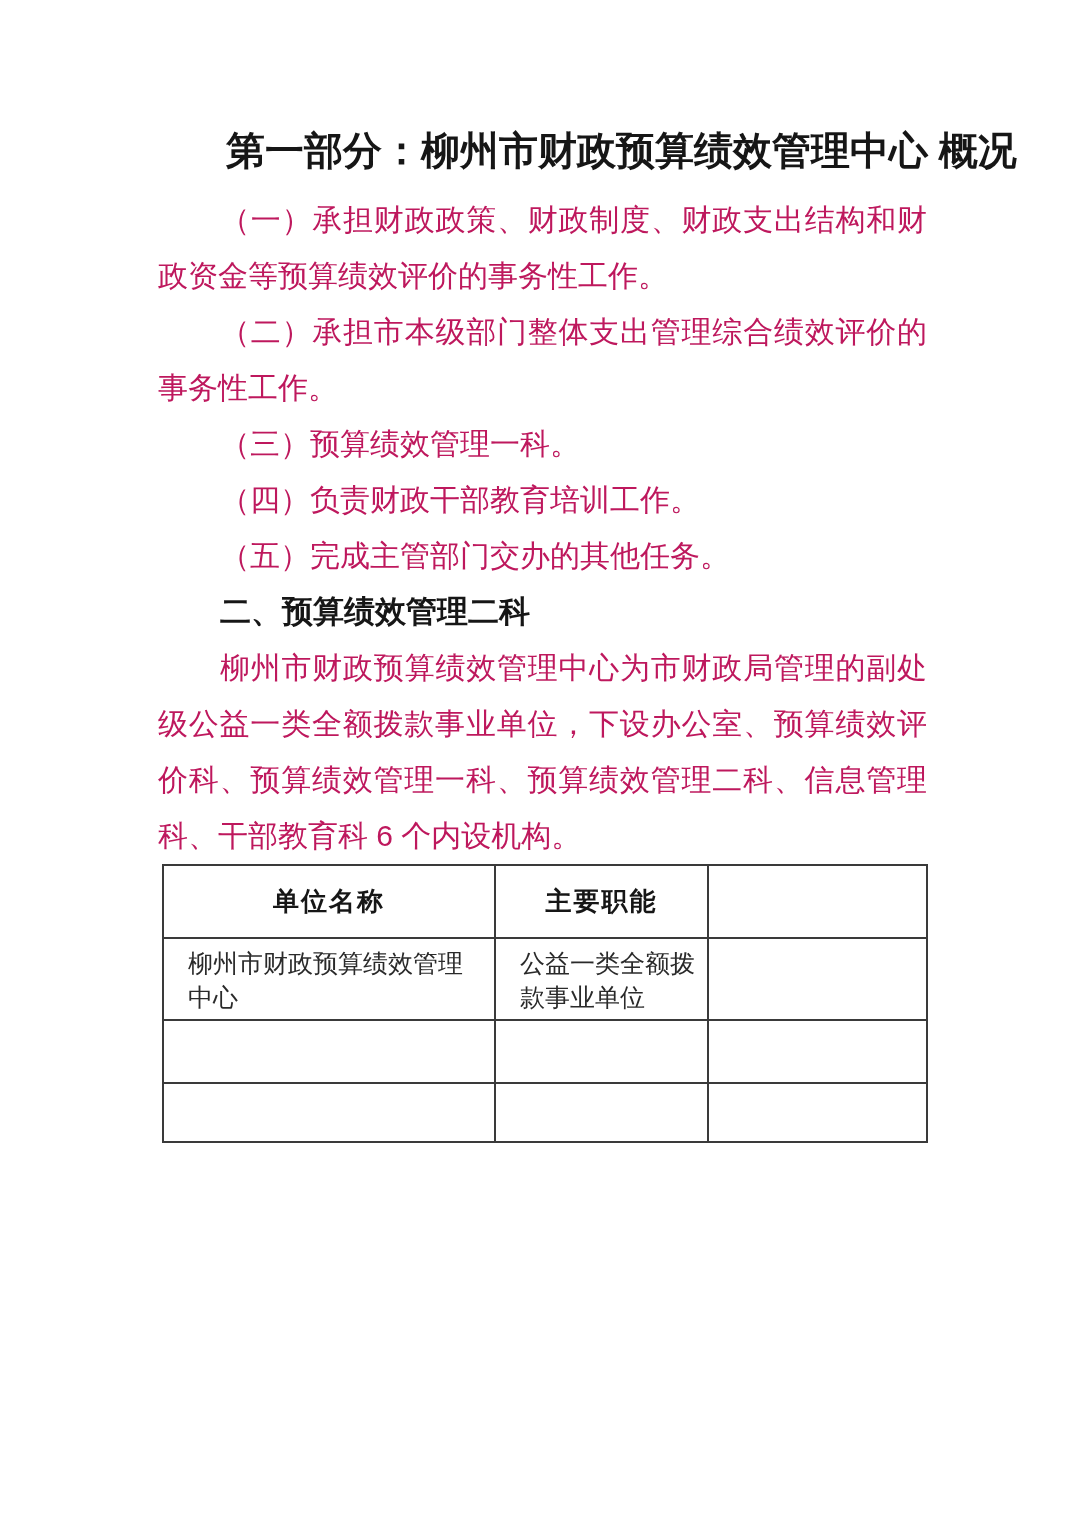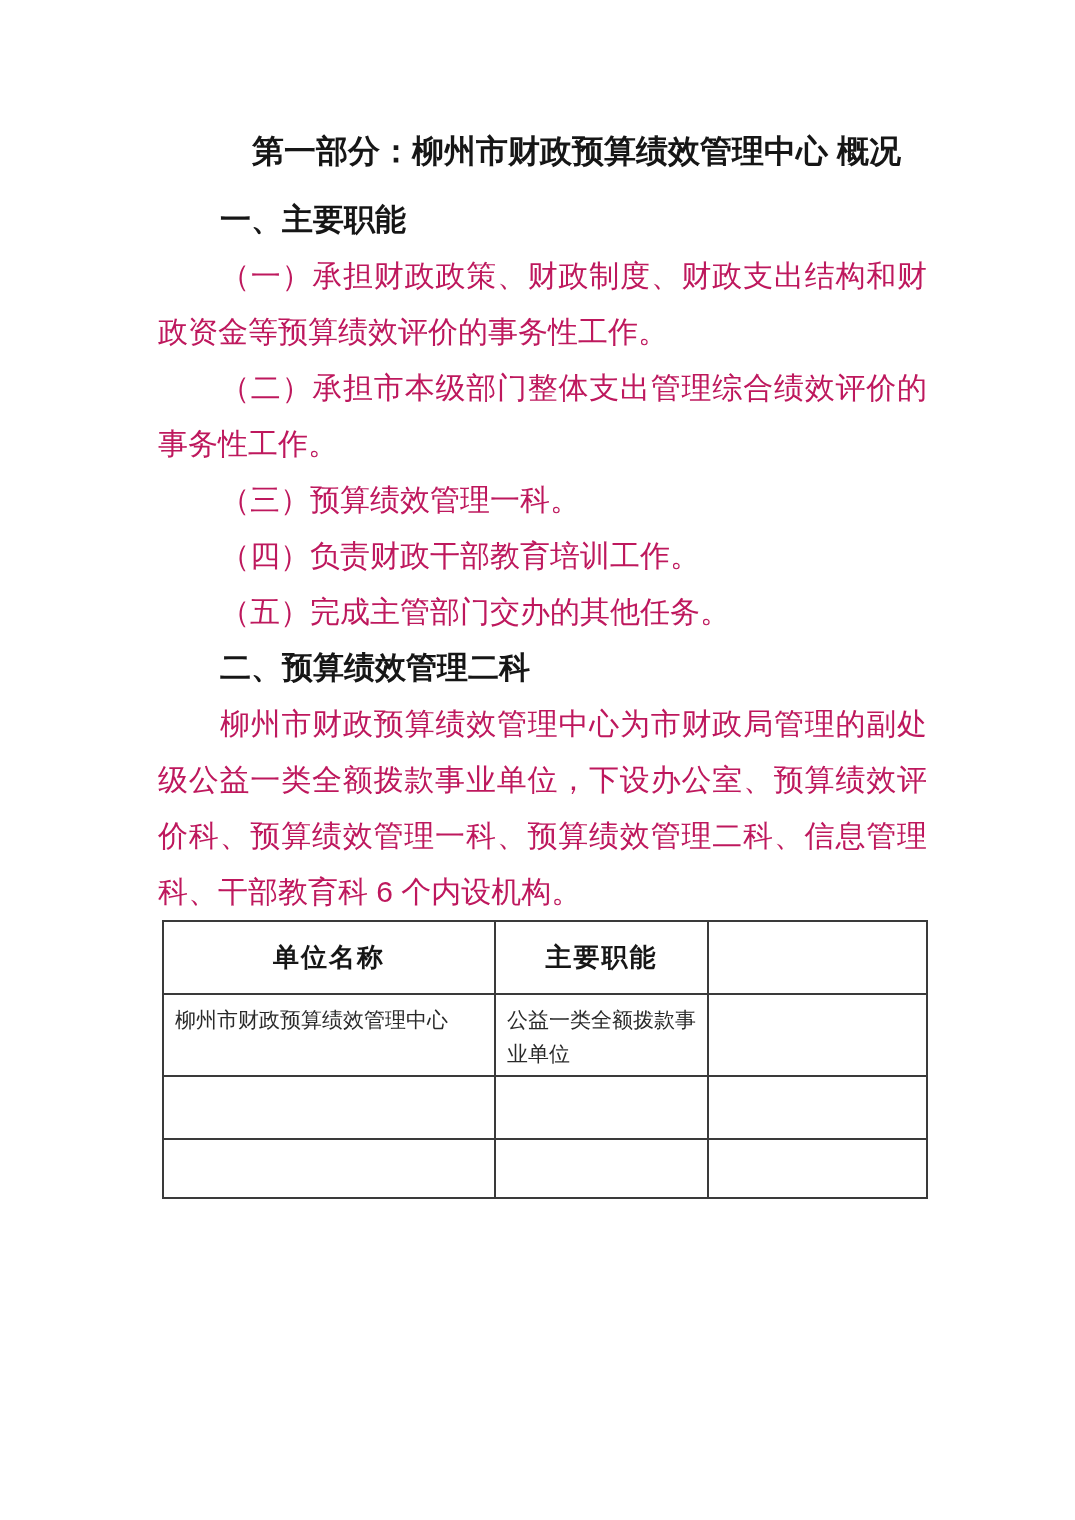--- a/index.html
+++ b/index.html
@@ -14,23 +14,23 @@
     overflow: hidden;
   }
 
   .content {
     padding: 118px 148px 0 158px; 
   }
 
   .doc-title {
     font-family: "Liberation Sans", "DejaVu Sans", sans-serif;
     font-weight: 700;
-    font-size: 32px;
+    font-size: 39px;
     line-height: 66px;
-    text-align: center;
+    text-align: right;
     text-indent: 68px;      
     letter-spacing: 0px;
     color: #161616;
     margin-bottom: 8px;
     white-space: nowrap;
   }
 
   .sec-heading {
     font-family: "Liberation Sans", "DejaVu Sans", sans-serif;
     font-weight: 700;
@@ -71,41 +71,40 @@
     font-size: 26px;
     letter-spacing: 2px;
     height: 73px;
     text-align: center;
     vertical-align: middle;
     color: #161616;
   }
 
   .org-table td {
     font-family: Liberation Serif, serif;
-    font-size: 21px;
+    font-size: 25px;
     line-height: 34px;
-    padding: 8px 9px 4px 11px;
+    padding: 8px 9px 4px 24px;
     vertical-align: top;
     text-align: left;
     color: #2a2a2a;
   }
 
   .org-table tr.row-data  td { height: 70px; }
   .org-table tr.row-empty-1 td { height: 63px; }
   .org-table tr.row-empty-2 td { height: 59px; }
 </style>
 </head>
 <body>
 
 <div class="page">
   <div class="content">
 
     <div class="doc-title">第一部分：柳州市财政预算绩效管理中心 概况</div>
 
-    <div class="sec-heading">一、主要职能</div>
 
     <p class="body-para">（一）承担财政政策、财政制度、财政支出结构和财政资金等预算绩效评价的事务性工作。</p>
 
     <p class="body-para">（二）承担市本级部门整体支出管理综合绩效评价的事务性工作。</p>
 
     <p class="body-para">（三）预算绩效管理一科。</p>
 
     <p class="body-para">（四）负责财政干部教育培训工作。</p>
 
     <p class="body-para">（五）完成主管部门交办的其他任务。</p>

